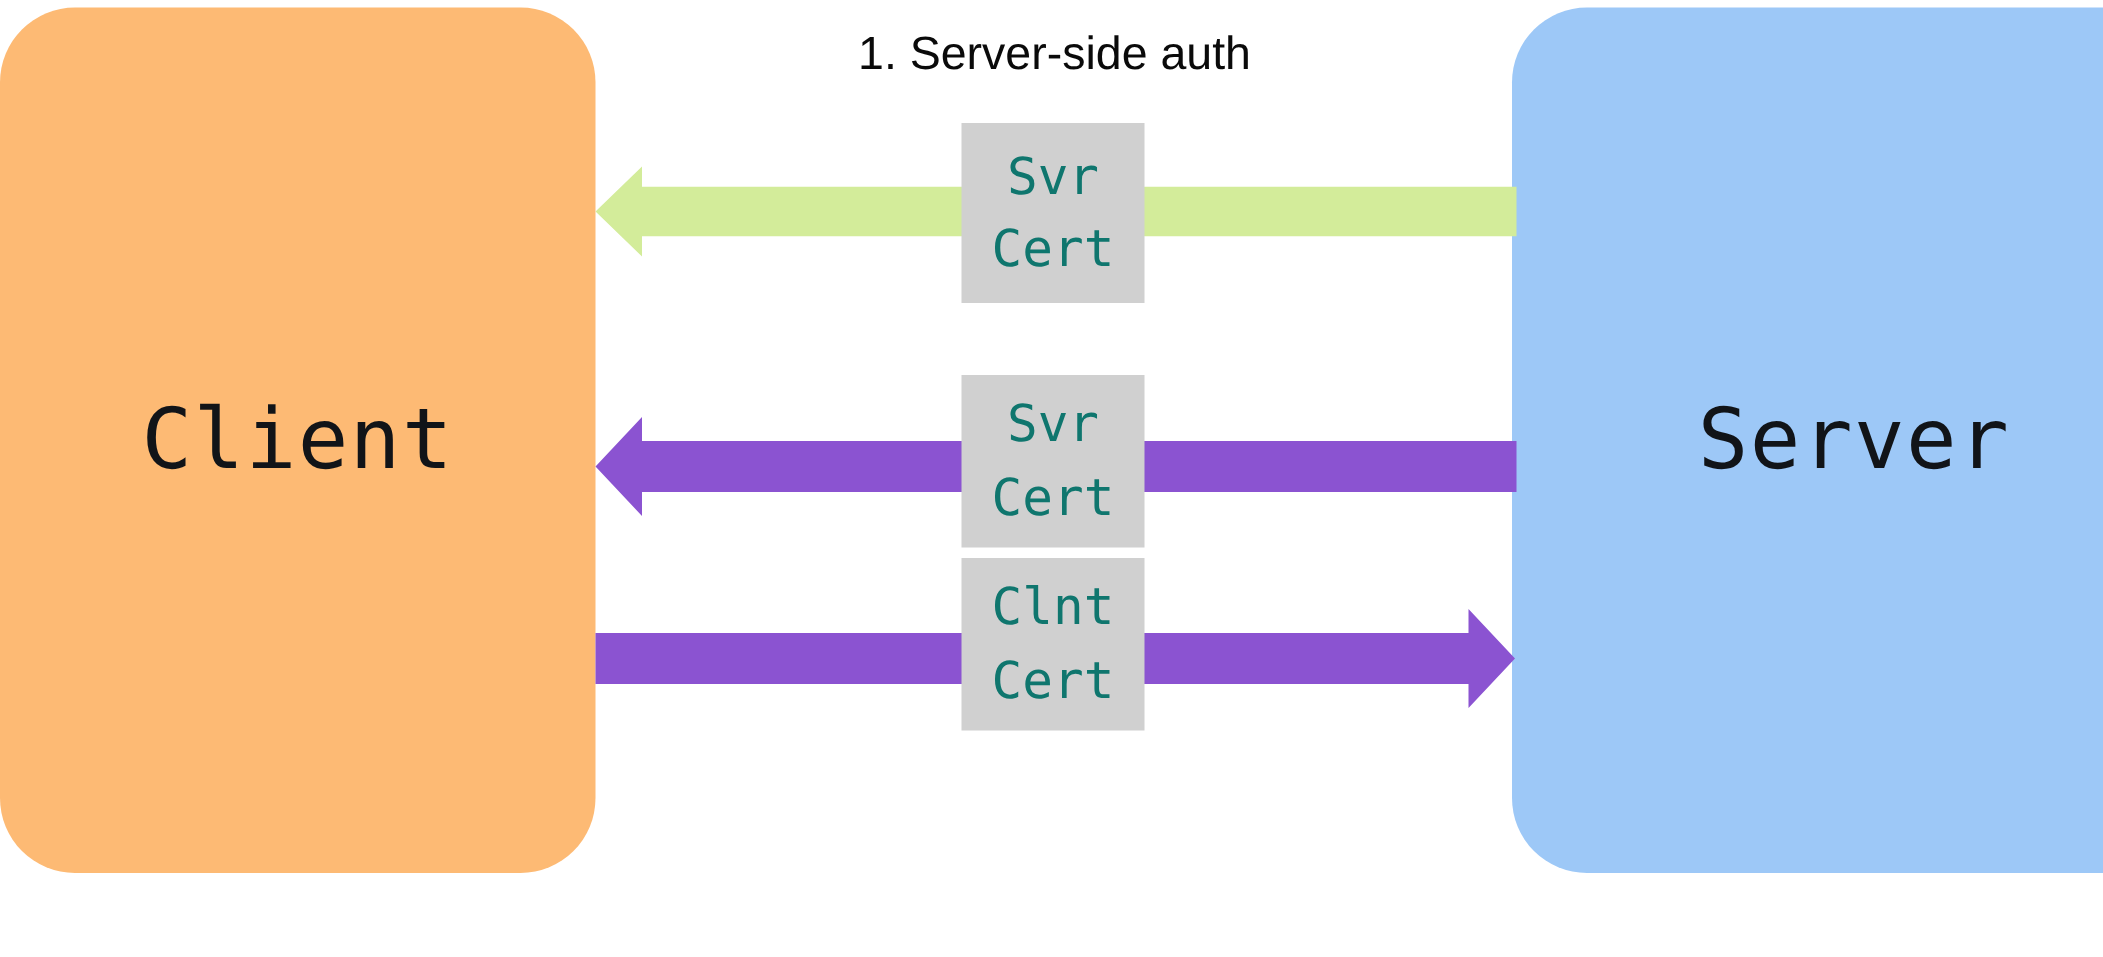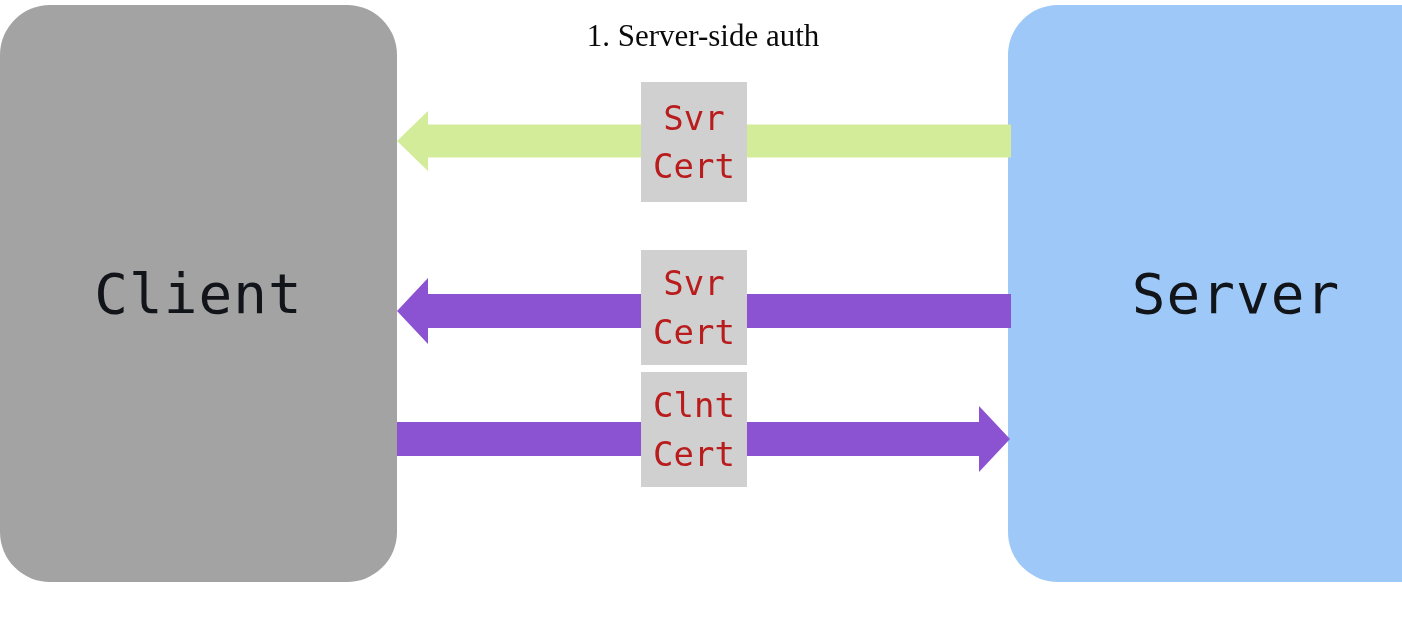--- a/index.html
+++ b/index.html
@@ -34,51 +34,51 @@
 
   .caption{
     position:absolute;
     text-align:center;
     font-family:"Liberation Sans", sans-serif;
     font-size:31px;
     color:#0a0a0a;
     line-height:1.42;
     white-space:pre-line;
   }
-  #caption-top{left:403px;width:600px;top:14px;font-family:Liberation Serif, serif;}
+  #caption-top{left:403px;width:600px;top:14px;}
   #caption-bottom{left:403px;width:600px;top:522px;}
 
   .arrow{position:absolute;}
   .arrow svg{display:block;overflow:visible;}
 
   .cert-label{
     position:absolute;
     background:#d0d0d0;
-    width:106px;
+    width:122px;
     display:flex;
     flex-direction:column;
     align-items:center;
     justify-content:center;
     font-family:"DejaVu Sans Mono", monospace;
     font-size:34px;
-    color:#b91c1c;
+    color:#0f766e;
     line-height:1.42;
     user-select:none;
   }
   #cert-label-1{left:641px;top:82px;height:120px;}
   #cert-label-2{left:641px;top:250px;height:115px;}
   #cert-label-3{left:641px;top:372px;height:115px;text-align:center;}
   .cert-line{display:block;}
 </style>
 </head>
 <body>
 
 <div id="stage">
 
-  <div class="endpoint-box" id="client-box" style="background:#a3a3a3">
+  <div class="endpoint-box" id="client-box" style="background:#fdba74">
     <span class="endpoint-label">Client</span>
   </div>
 
   <div class="endpoint-box" id="server-box" style="background:#9dc8f7">
     <span class="endpoint-label">Server</span>
   </div>
 
   <div class="caption" id="caption-top">1. Server-side auth</div>
 
   <div class="arrow" id="arrow-green" style="left:397px;top:105px;">

